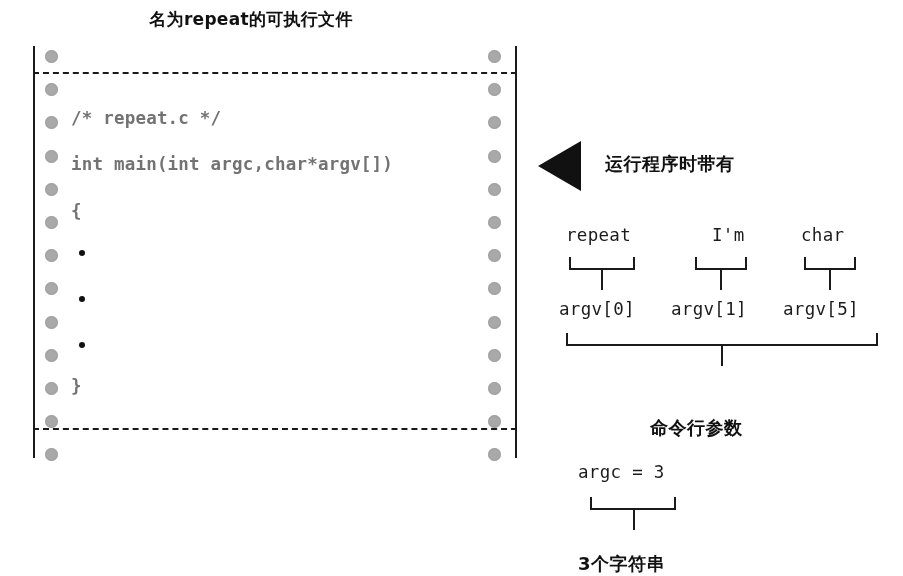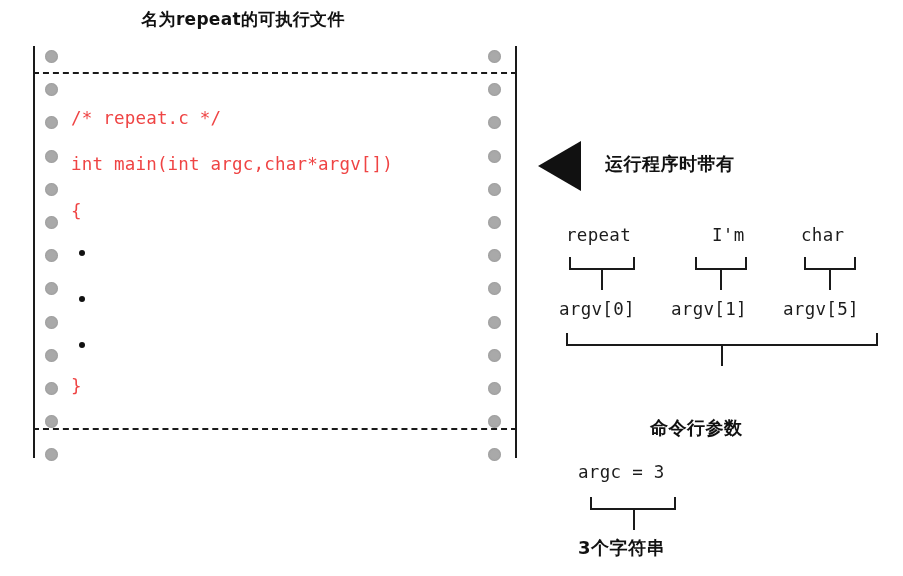--- a/index.html
+++ b/index.html
@@ -12,21 +12,21 @@
     width: 903px;
     height: 576px;
     background: #ffffff;
     overflow: hidden;
     font-family: "Liberation Serif", serif;
   }
 
   
   .title {
     position: absolute;
-    left: 8px;
+    left: 16px;
     top: 8px;
     width: 470px;
     text-align: center;
     font-family: "DejaVu Sans", sans-serif;
     font-size: 17px;
     font-weight: bold;
     color: #111111;
     letter-spacing: 0.3px;
     white-space: nowrap;
   }
@@ -82,23 +82,24 @@
     left: 38px;
     top: 0;
     width: 410px;
     height: 100%;
   }
   .code-line {
     position: absolute;
     left: 0;
     font-family: "DejaVu Sans Mono", monospace;
     font-size: 17.5px;
-    color: #ef4444;
+    color: #737373;
     white-space: pre;
     letter-spacing: 0.2px;
+    font-weight: bold;
   }
   .code-dot {
     position: absolute;
     left: 8px;
     width: 6px;
     height: 6px;
     border-radius: 50%;
     background: #111111;
   }
 
@@ -129,21 +130,21 @@
   }
   .cn-cmdargs {
     left: 650px;
     top: 368px;
     font-size: 18px;
     letter-spacing: 0.5px;
     margin-top: 48px;
   }
   .cn-strings {
     left: 578px;
-    top: 536px;
+    top: 552px;
     font-size: 18px;
     letter-spacing: 0.5px;
   }
 
   .mono {
     position: absolute;
     font-family: "DejaVu Sans Mono", monospace;
     font-size: 17.5px;
     color: #1c1c1c;
     white-space: nowrap;

